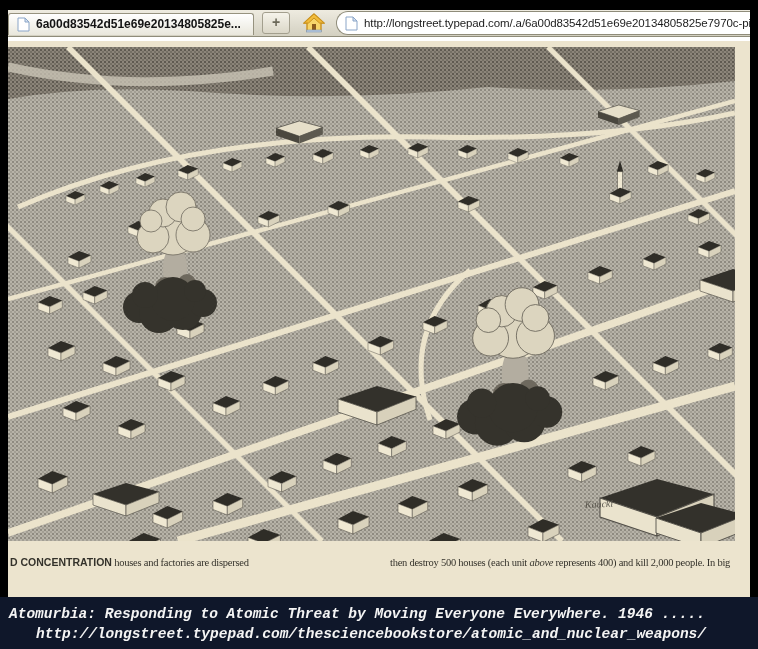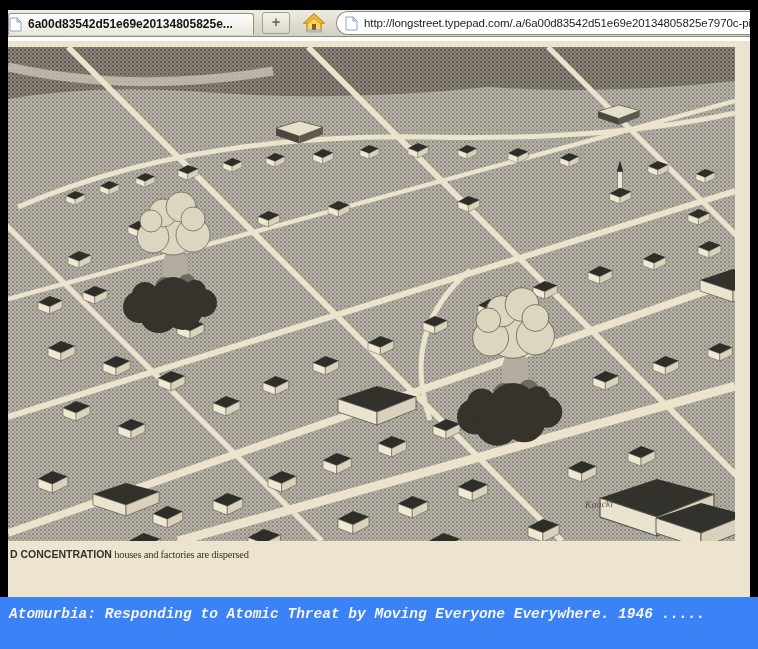--- a/index.html
+++ b/index.html
@@ -13,21 +13,21 @@
     background:linear-gradient(#eeebe0,#d3d0c1);
     border-bottom:1px solid #8f8c7a;box-sizing:border-box;
     display:flex;align-items:center;
   }
   .tab{
     width:246px;height:22px;margin-top:1px;box-sizing:border-box;
     background:linear-gradient(#ffffff,#ecead f0,#e9e7dc);
     background:linear-gradient(#ffffff,#e9e7dc);
     border:1px solid #96927f;border-bottom:none;
     border-radius:3px 3px 0 0;
-    display:flex;align-items:center;padding:0 0;gap:6px;
+    display:flex;align-items:center;padding:0 8px;gap:6px;
   }
   .tab-title{
     font-size:12px;font-weight:700;color:#141414;white-space:nowrap;
     overflow:hidden;flex:1;
   }
   .page-icon{flex:0 0 auto;display:block;}
   .newtab-btn{
     margin-left:8px;width:26px;height:20px;
     background:linear-gradient(#f5f3ea,#dbd7c8);
     border:1px solid #a39f8e;border-radius:3px;
@@ -49,25 +49,25 @@
     background:#ece4ce;
   }
   .caption{
     position:absolute;left:0;top:500px;width:742px;height:56px;
     display:flex;box-sizing:border-box;padding:6px 6px 0 2px;
     font-family:"Liberation Serif",serif;color:#34322b;
   }
   .cap-col{overflow:hidden;}
   .cap-left{flex:0 0 370px;}
   .cap-right{flex:1;padding-left:10px;}
-  .cap-line{font-size:10.5px;line-height:15.5px;letter-spacing:-0.25px;white-space:nowrap;}
+  .cap-line{font-size:10.5px;line-height:15.5px;letter-spacing:-0.25px;white-space:nowrap;margin-top:8px;}
   .cap-lead{font-family:"Liberation Sans",sans-serif;font-weight:700;font-size:10.5px;letter-spacing:0;}
   
   .footer{
-    position:absolute;top:597px;left:0;width:758px;height:52px;background:#3b82f6;
+    position:absolute;top:597px;left:0;width:758px;height:52px;background:#0f172a;
     font-family:"Liberation Mono","DejaVu Sans Mono",monospace;
     font-style:italic;font-weight:700;color:#f4f4f4;
   }
   .footer-line1{position:absolute;left:9px;top:9px;font-size:14.5px;white-space:nowrap;}
   .footer-line2{position:absolute;left:36px;top:29px;font-size:14.5px;white-space:nowrap;}
 </style>
 </head>
 <body>
 
 <div class="chrome">
@@ -261,19 +261,23 @@
     </g>
   </svg>
 
   <div class="caption">
     <div class="cap-col cap-left">
       <div class="cap-line">
         <span class="cap-lead">D CONCENTRATION</span><span> houses and factories are dispersed</span>
       </div>
     </div>
     <div class="cap-col cap-right">
+      <div class="cap-line">
+        <span>then destroy 500 houses (each unit </span><em>above</em><span> represents 400) and kill 2,000 people. In big</span>
+      </div>
     </div>
   </div>
 </div>
 
 <div class="footer">
   <div class="footer-line1">Atomurbia: Responding to Atomic Threat by Moving Everyone Everywhere. 1946 .....</div>
+  <div class="footer-line2">http://longstreet.typepad.com/thesciencebookstore/atomic_and_nuclear_weapons/</div>
 </div>
 
 </body></html>

